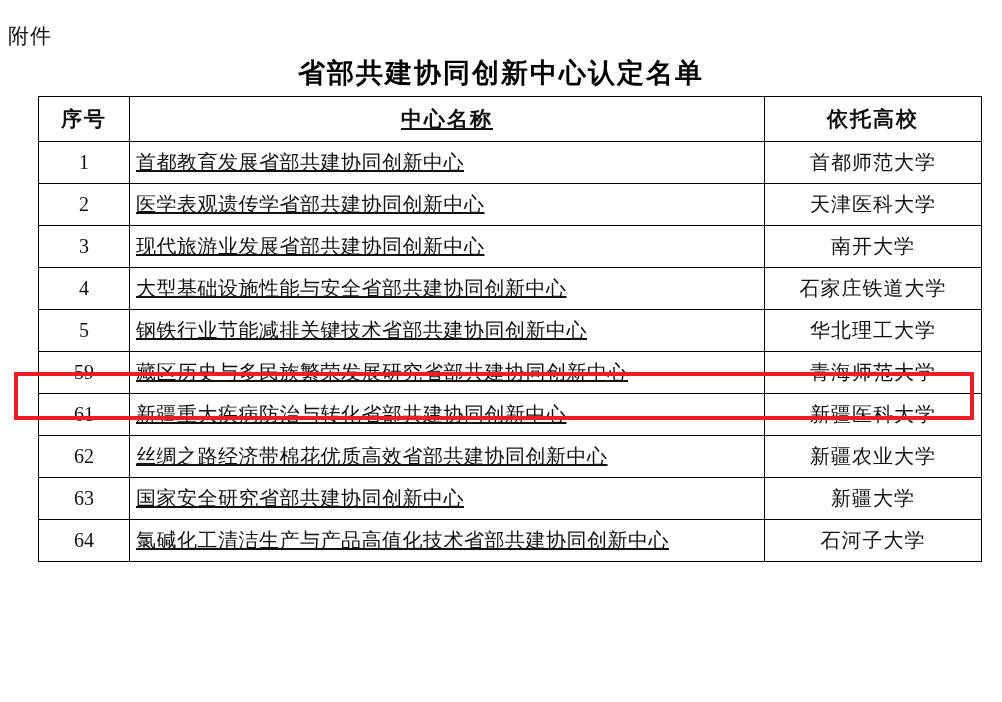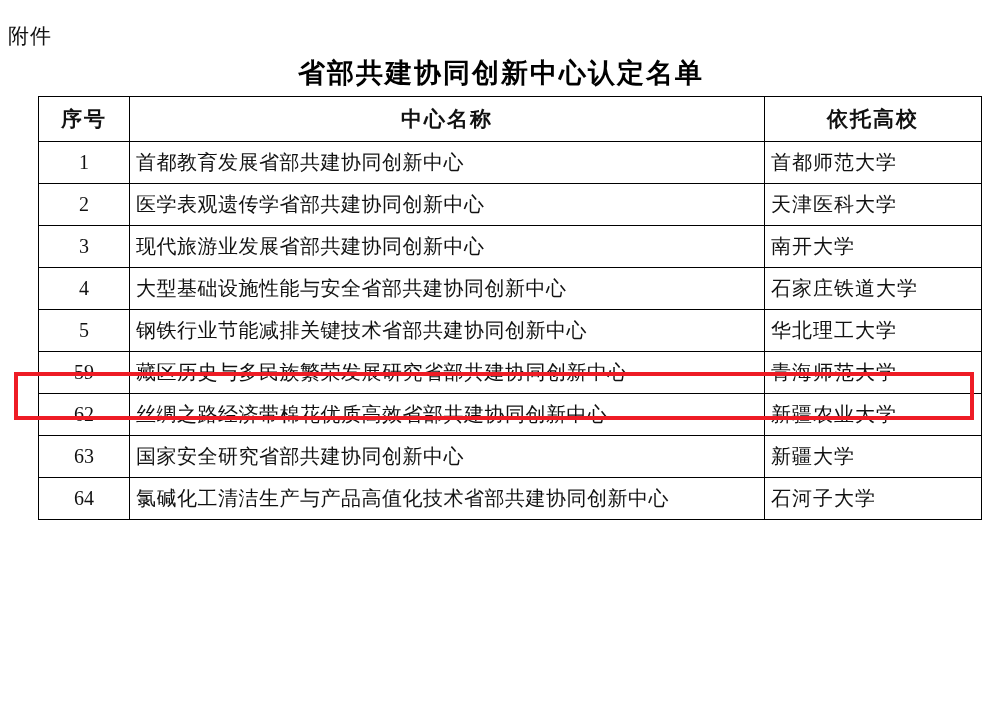--- a/index.html
+++ b/index.html
@@ -61,22 +61,22 @@
     color: #111;
   }
   table.listing thead td {
     text-align: center;
     font-weight: bold;
     font-size: 21px;
     letter-spacing: 2px;
     height: 44px;
   }
   .col-idx { width: 78px; text-align: center; }
-  .col-name { width: 622px; text-align: left; padding-left: 14px; letter-spacing: 0.5px;}
-  .col-univ { width: 204px; letter-spacing: 1px;}
+  .col-name { width: 622px; text-align: left; padding-left: 14px; letter-spacing: 0.5px; text-decoration: underline;}
+  .col-univ { width: 204px; text-align: center; letter-spacing: 1px;}
   tr.highlight-row td {
     background: #ffffff;
   }
   .highlight-box {
     position: absolute;
     left: 14px;
     top: 372px;
     width: 960px;
     height: 48px;
     border: 4px solid #ee1c25;
@@ -140,20 +140,25 @@
             <td class="col-idx">5</td>
             <td class="col-name">钢铁行业节能减排关键技术省部共建协同创新中心</td>
             <td class="col-univ">华北理工大学</td>
           </tr>
           <tr>
             <td class="col-idx">59</td>
             <td class="col-name">藏区历史与多民族繁荣发展研究省部共建协同创新中心</td>
             <td class="col-univ">青海师范大学</td>
           </tr>
           <tr>
+            <td class="col-idx">61</td>
+            <td class="col-name">新疆重大疾病防治与转化省部共建协同创新中心</td>
+            <td class="col-univ">新疆医科大学</td>
+          </tr>
+          <tr>
             <td class="col-idx">62</td>
             <td class="col-name">丝绸之路经济带棉花优质高效省部共建协同创新中心</td>
             <td class="col-univ">新疆农业大学</td>
           </tr>
           <tr>
             <td class="col-idx">63</td>
             <td class="col-name">国家安全研究省部共建协同创新中心</td>
             <td class="col-univ">新疆大学</td>
           </tr>
           <tr>

